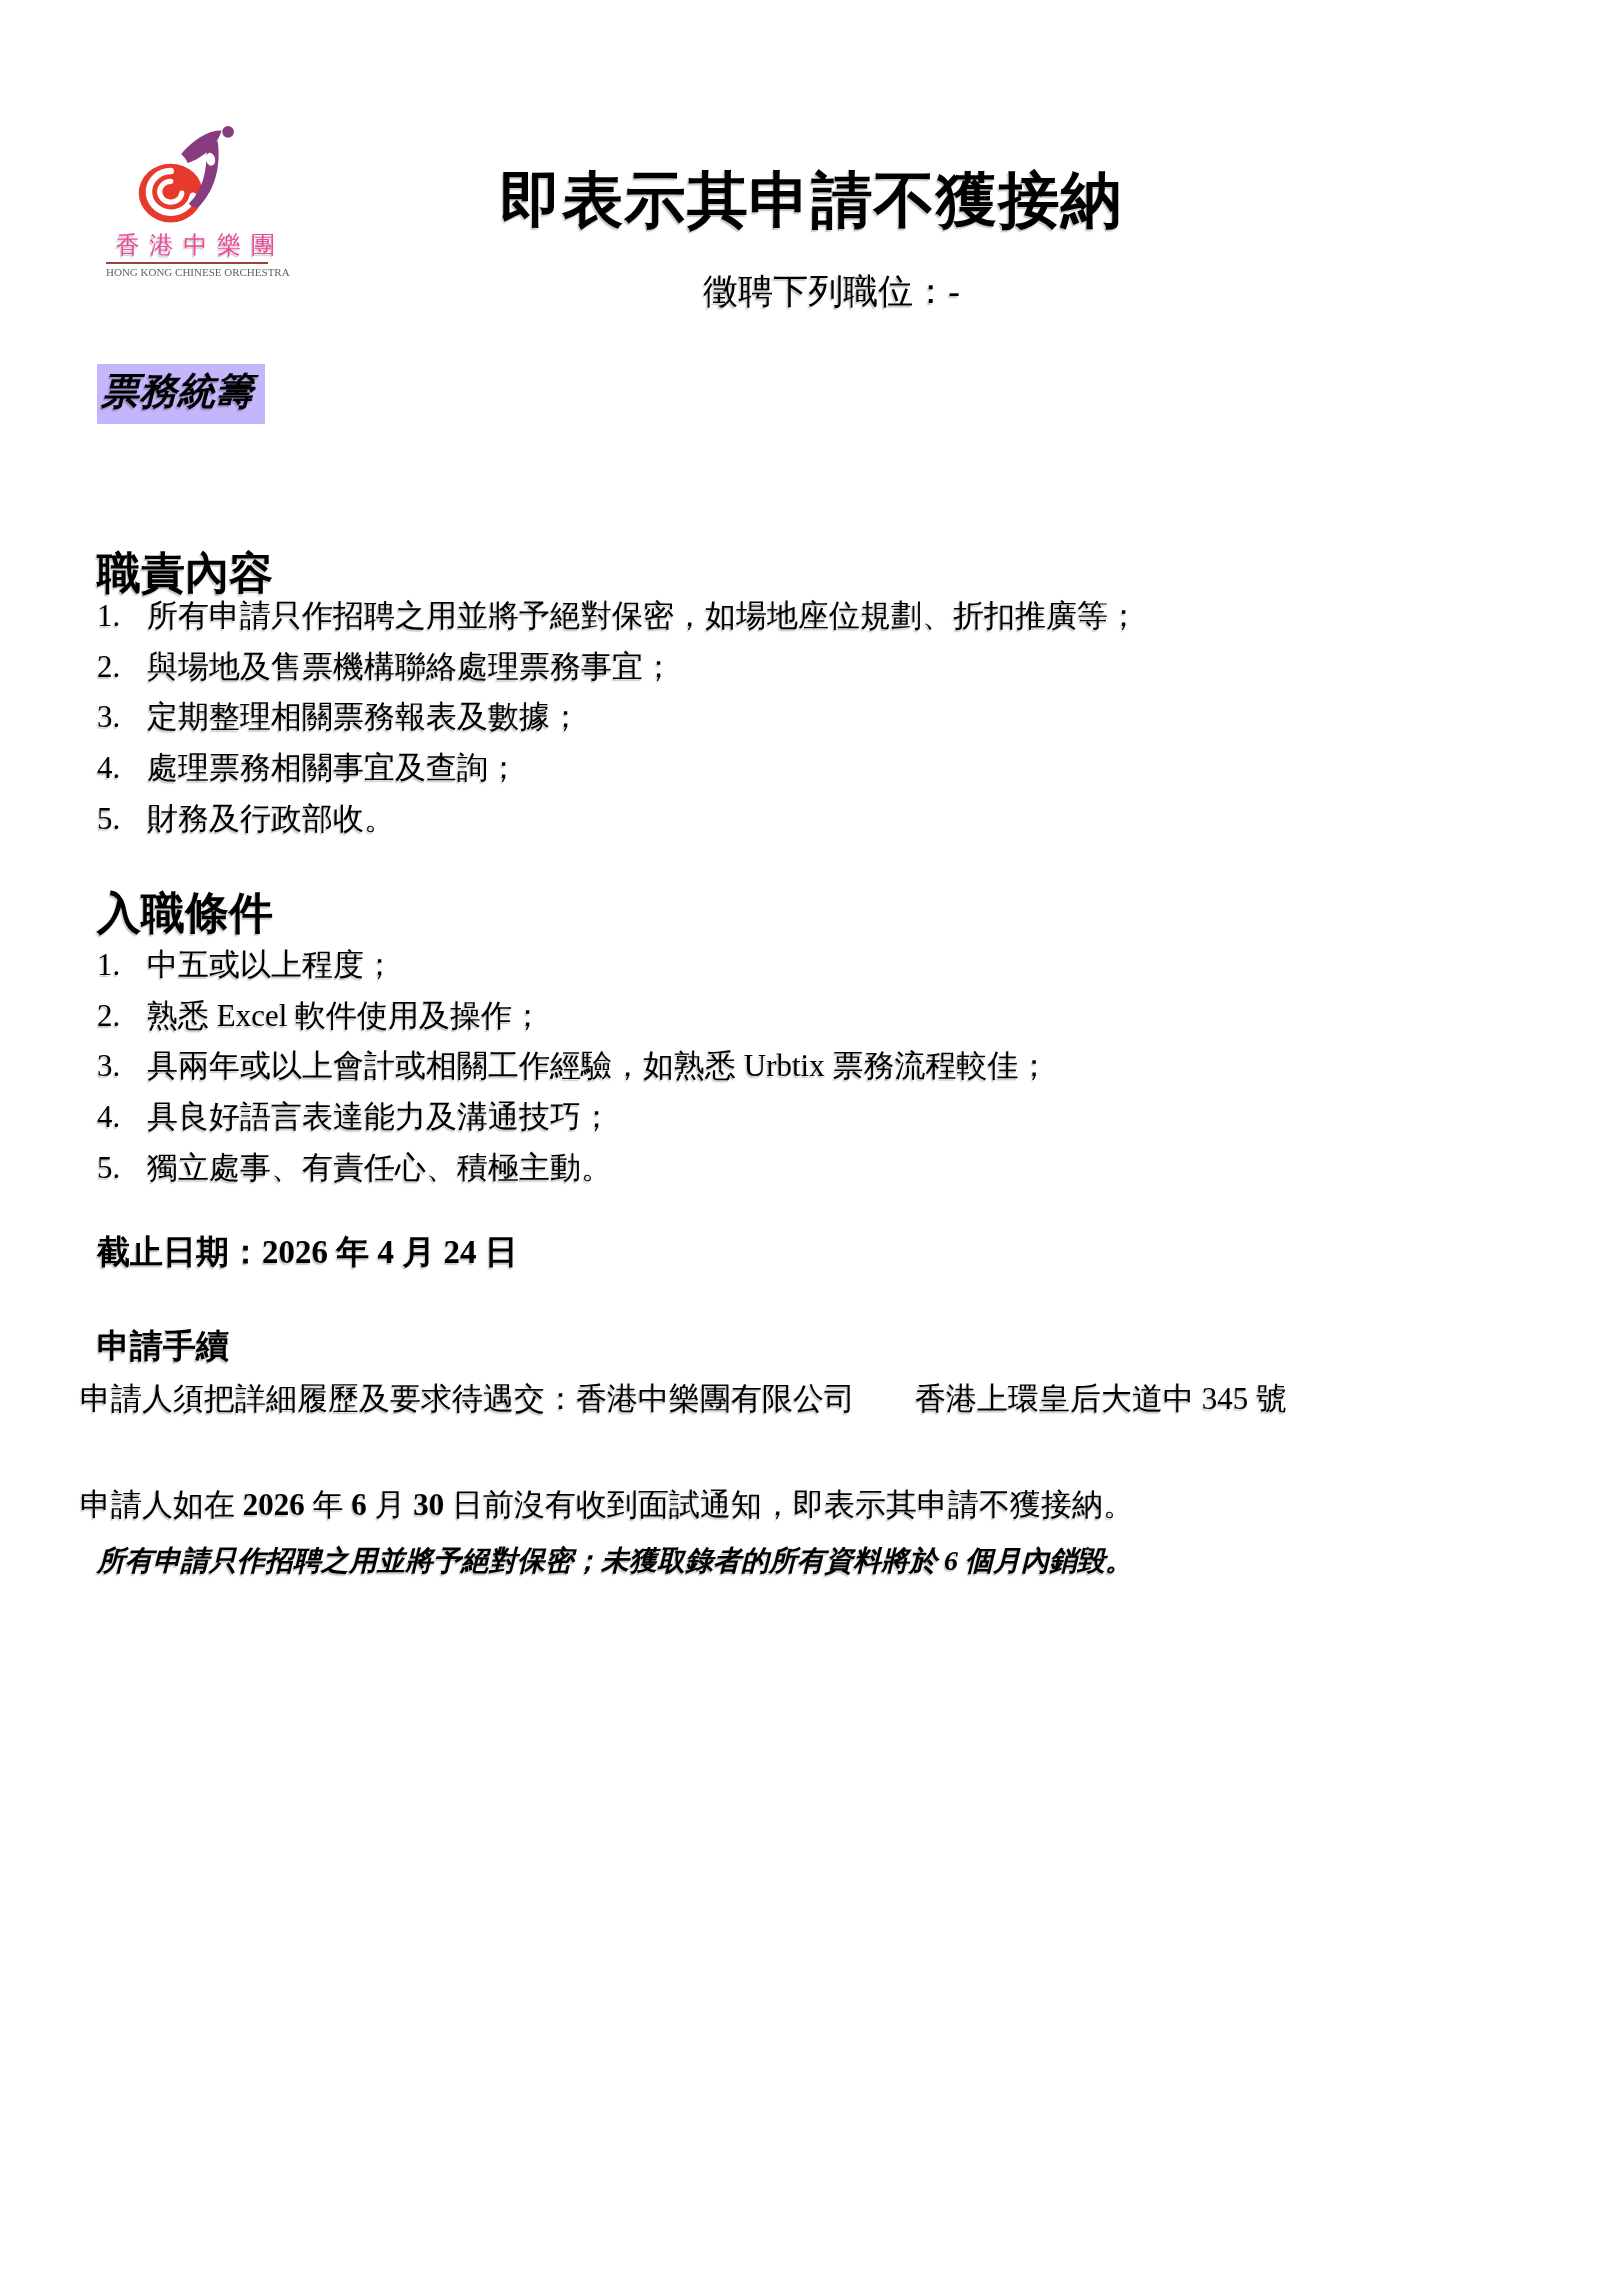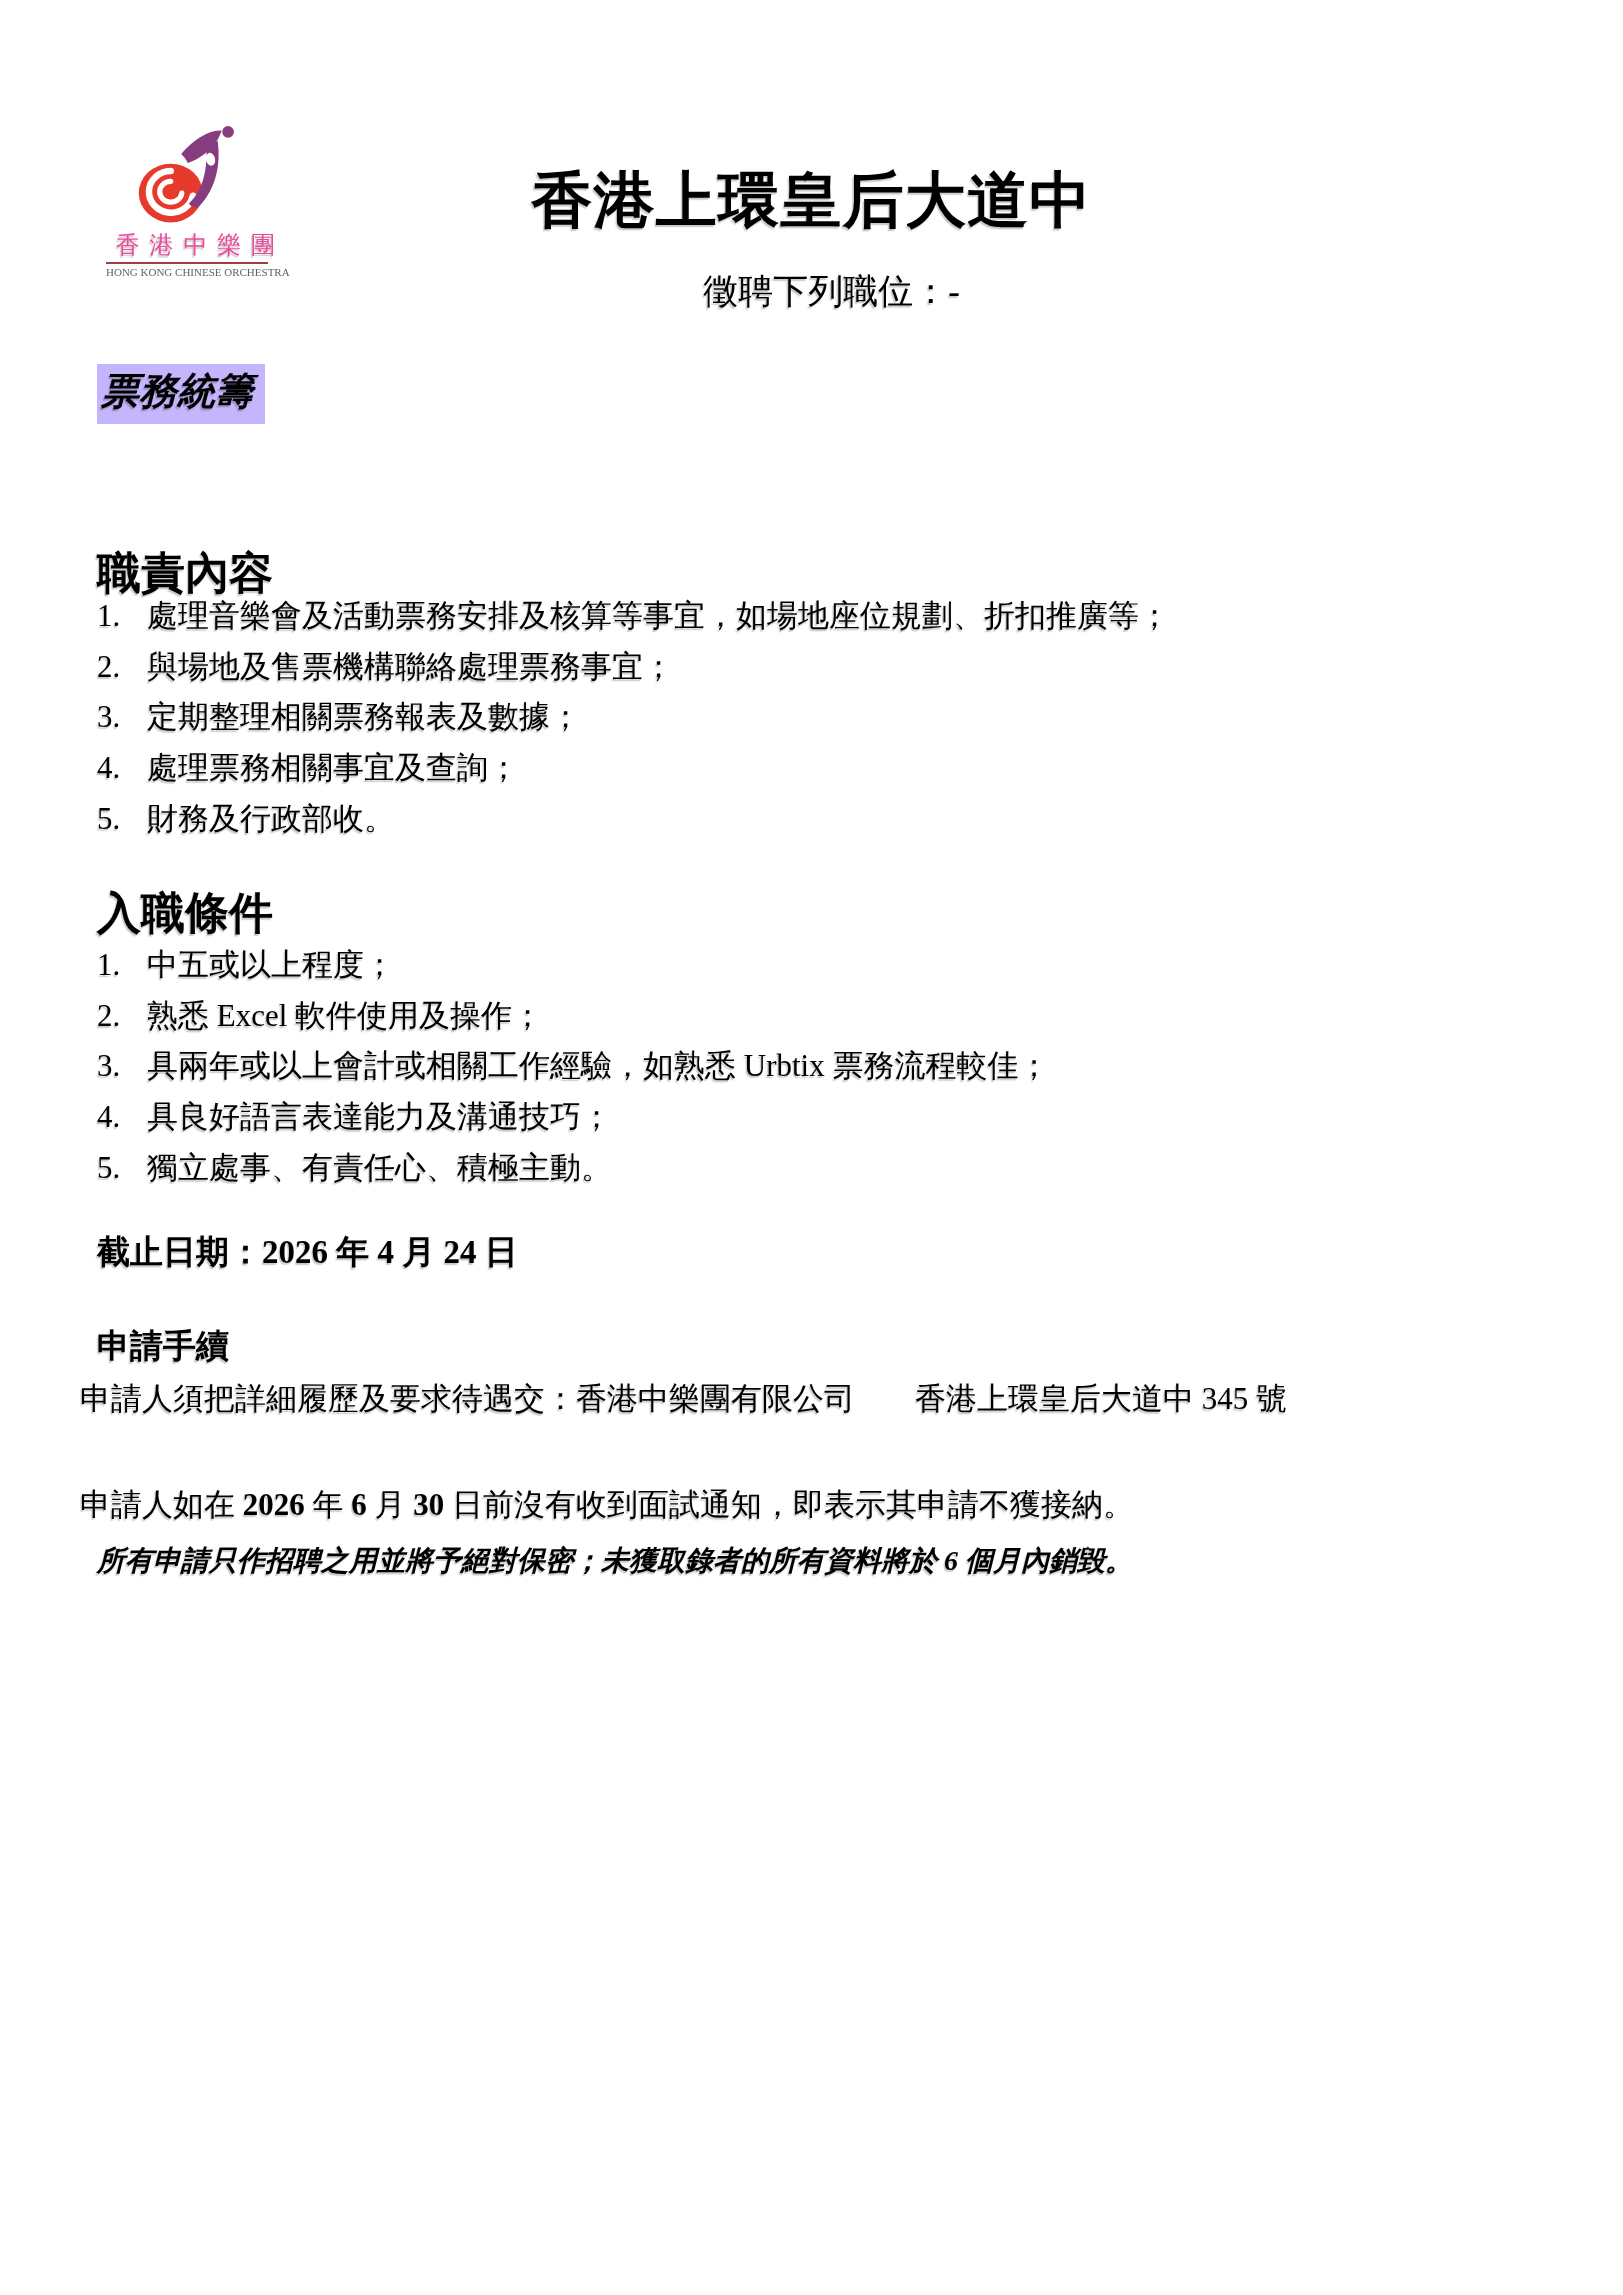--- a/index.html
+++ b/index.html
@@ -89,30 +89,30 @@
 
       <path d="M 66 46 C 84 24 110 8 128 10 C 122 32 100 52 76 60 C 74 54 70 50 66 46 Z" fill="#873c80"></path>
 
       <circle cx="138" cy="12" r="9" fill="#873c80"></circle>
     </svg>
     <div class="logo-cn sh">香港中樂團</div>
     <div class="logo-line"></div>
     <div class="logo-en">HONG KONG CHINESE ORCHESTRA</div>
   </div>
 
-  <div class="doc-title sh">香港上環皇后大道中</div>
+  <div class="doc-title sh">即表示其申請不獲接納</div>
   <div class="doc-subtitle sh">徵聘下列職位：-</div>
 
   <div class="job-title sh" style="background:#c4b5fd;font-style:italic;">票務統籌</div>
 
   <div class="sec-h h-duties sh">職責內容</div>
   <div class="list l-duties">
     <div class="li sh">
       <span class="num">1.</span>
-      <span class="txt">處理音樂會及活動票務安排及核算等事宜，如場地座位規劃、折扣推廣等；</span>
+      <span class="txt">所有申請只作招聘之用並將予絕對保密，如場地座位規劃、折扣推廣等；</span>
     </div>
     <div class="li sh">
       <span class="num">2.</span>
       <span class="txt">與場地及售票機構聯絡處理票務事宜；</span>
     </div>
     <div class="li sh">
       <span class="num">3.</span>
       <span class="txt">定期整理相關票務報表及數據；</span>
     </div>
     <div class="li sh">

